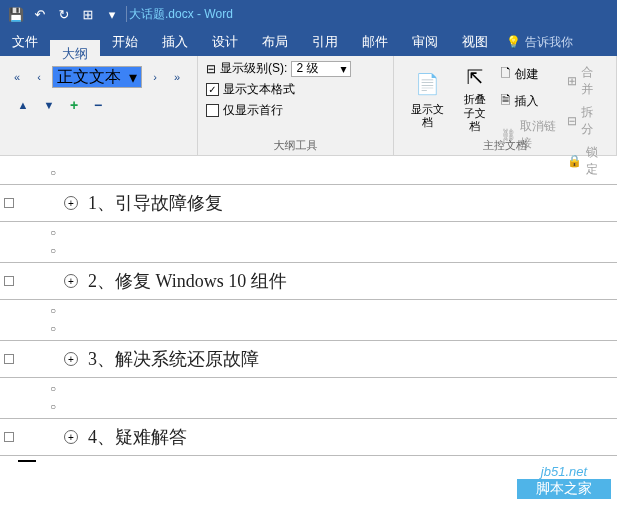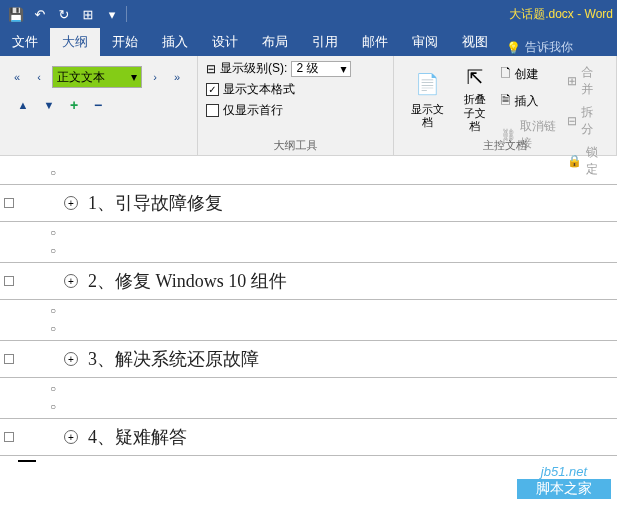--- a/index.html
+++ b/index.html
@@ -1,34 +1,34 @@
 <!DOCTYPE html>
 <html><head>
   <meta charset="utf-8">
   <style>
     * { margin: 0; padding: 0; box-sizing: border-box; font-family: "Microsoft YaHei", sans-serif; }
     body { width: 617px; height: 505px; overflow: hidden; background: #fff; position: relative; }
     
     .titlebar { background: #2b579a; height: 28px; display: flex; align-items: center; padding: 0 4px; color: #fff; }
     .qat-btn { width: 24px; height: 24px; display: flex; align-items: center; justify-content: center; font-size: 13px; cursor: pointer; }
     .qat-sep { width: 1px; height: 16px; background: rgba(255,255,255,0.3); margin: 0 2px; }
-    .title-text { flex: 1; text-align: right; font-size: 12px; color: #fde047; }
-    
-    .tabbar { background: #2b579a; height: 28px; display: flex; align-items: flex-end; }
+    .title-text { flex: 1; text-align: left; font-size: 12px; color: #7dd3fc; }
+    
+    .tabbar { background: #2b579a; height: 28px; display: flex; }
     .tab { padding: 5px 12px; font-size: 13px; color: #fff; cursor: pointer; }
     .tab.active { background: #f1f1f1; color: #2b579a; margin-top: 12px; }
     .tell-me { display: flex; align-items: center; color: #c5d6ef; font-size: 12px; padding: 0 6px; gap: 4px; }
     
     .ribbon { background: #f1f1f1; height: 100px; display: flex; border-bottom: 1px solid #d4d4d4; }
     .group { border-right: 1px solid #d4d4d4; padding: 4px 8px; display: flex; flex-direction: column; position: relative; }
     .group-label { position: absolute; bottom: 2px; left: 0; right: 0; text-align: center; font-size: 11px; color: #666; }
     
     .og-row { display: flex; align-items: center; gap: 4px; }
     .arrow-btn { width: 18px; height: 18px; display: flex; align-items: center; justify-content: center; font-size: 11px; color: #19478a; cursor: pointer; }
-    .body-select { width: 90px; height: 22px; font-size: 12px; border: 1px solid #ababab; background: #84cc16; padding: 0 4px; display: flex; align-items: center; justify-content: space-between; }
+    .body-select { width: 90px; height: 22px; font-size: 16px; border: 1px solid #ababab; background: #3b82f6; padding: 0 4px; display: flex; align-items: center; justify-content: space-between; }
     .pm-btn { width: 16px; height: 16px; display: flex; align-items: center; justify-content: center; font-size: 14px; font-weight: bold; cursor: pointer; }
     
     .ot-row { display: flex; align-items: center; gap: 4px; margin-bottom: 4px; font-size: 12px; }
     .level-select { width: 60px; height: 16px; border: 1px solid #ababab; background: #fff; font-size: 12px; padding: 0 4px; display: flex; align-items: center; justify-content: space-between; }
     .checkbox { width: 13px; height: 13px; border: 1px solid #333; display: inline-flex; align-items: center; justify-content: center; font-size: 10px; background: #fff; }
     
     .big-btn { display: flex; flex-direction: column; align-items: center; justify-content: center; padding: 4px 6px; cursor: pointer; gap: 3px; }
     .big-btn-icon { width: 32px; height: 32px; display: flex; align-items: center; justify-content: center; font-size: 20px; }
     .big-btn-label { font-size: 11px; text-align: center; line-height: 1.2; }
     

